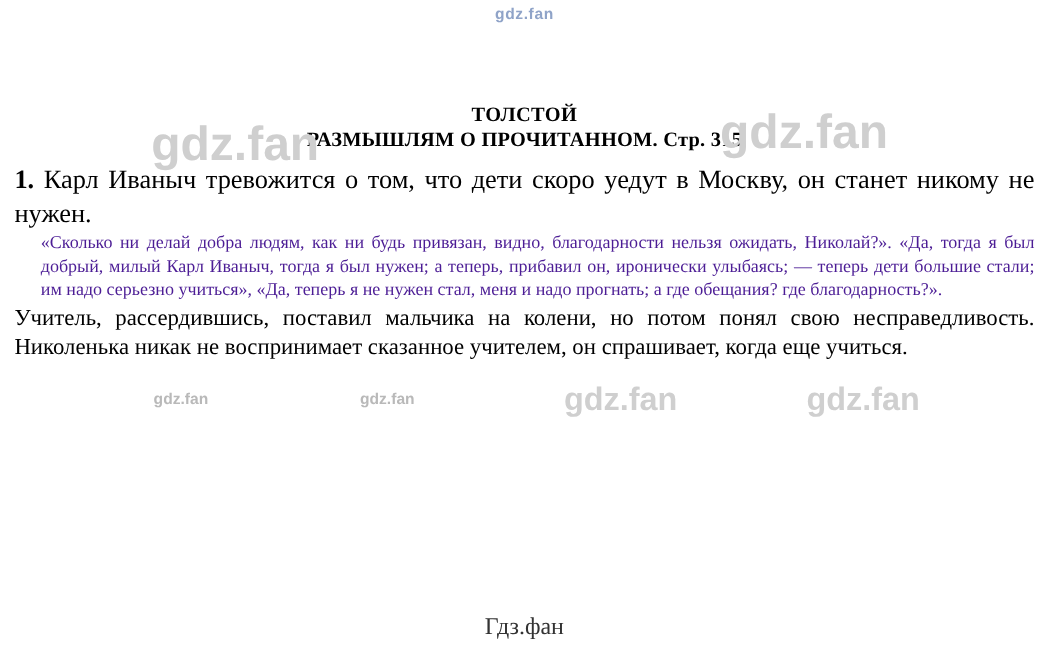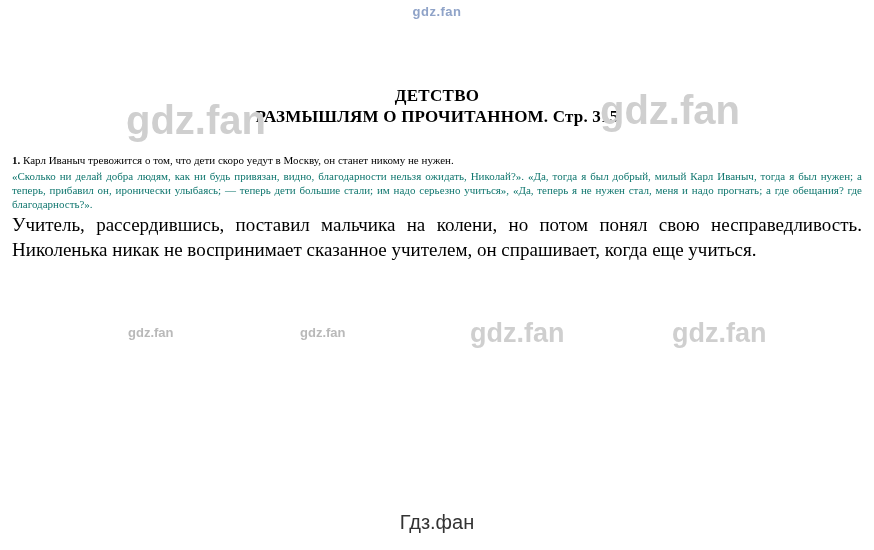--- a/index.html
+++ b/index.html
@@ -54,34 +54,35 @@
     font-weight: bold;
     letter-spacing: 0.3px;
   }
   .doc-section {
     font-size: 17px;
     font-weight: bold;
     letter-spacing: 0.2px;
     margin-top: 1px;
   }
   .answer {
-    margin-top: 27px;
-    font-size: 11px;
+    margin-top: 10px;
+    font-size: 22px;
     line-height: 1.28;
     text-align: justify;
   }
   .answer .qnum {
     font-weight: bold;
   }
   .quote-faded {
     margin-top: 2px;
-    font-size: 11px;
+    font-size: 15px;
     line-height: 1.28;
     text-align: justify;
-    color: #0f766e;
+    color: #4c1d95;
+    margin-left: 22px;
   }
   .para {
     font-size: 19px;
     line-height: 1.28;
     text-align: justify;
     margin-top: 2px;
   }
   
   .wm {
     position: absolute;
@@ -101,35 +102,35 @@
   .wm-d { left: 300px; top: 325px; }
   .wm-e { left: 470px; top: 318px; }
   .wm-f { left: 672px; top: 318px; }
 
   .footer {
     position: absolute;
     left: 0;
     bottom: 16px;
     width: 874px;
     text-align: center;
-    font-family: Liberation Sans, sans-serif;
+    font-family: Liberation Serif, serif;
     font-size: 20px;
     color: #333333;
   }
 </style>
 </head>
 <body>
 
 <div class="page">
 
   <div class="wm-top">gdz.fan</div>
 
   <div class="content">
     <div class="title-block">
-      <div class="doc-subtitle">ДЕТСТВО</div>
+      <div class="doc-subtitle">ТОЛСТОЙ</div>
       <div class="doc-section">РАЗМЫШЛЯМ О ПРОЧИТАННОМ. Стр. 315</div>
     </div>
 
     <div class="answer">
       <span class="qnum">1.</span>
       <span>Карл Иваныч тревожится о том, что дети скоро уедут в Москву, он станет никому не нужен.</span>
     </div>
 
     <div class="quote-faded">«Сколько ни делай добра людям, как ни будь привязан, видно, благодарности нельзя ожидать, Николай?». «Да, тогда я был добрый, милый Карл Иваныч, тогда я был нужен; а теперь, прибавил он, иронически улыбаясь; — теперь дети большие стали; им надо серьезно учиться», «Да, теперь я не нужен стал, меня и надо прогнать; а где обещания? где благодарность?».</div>
 

